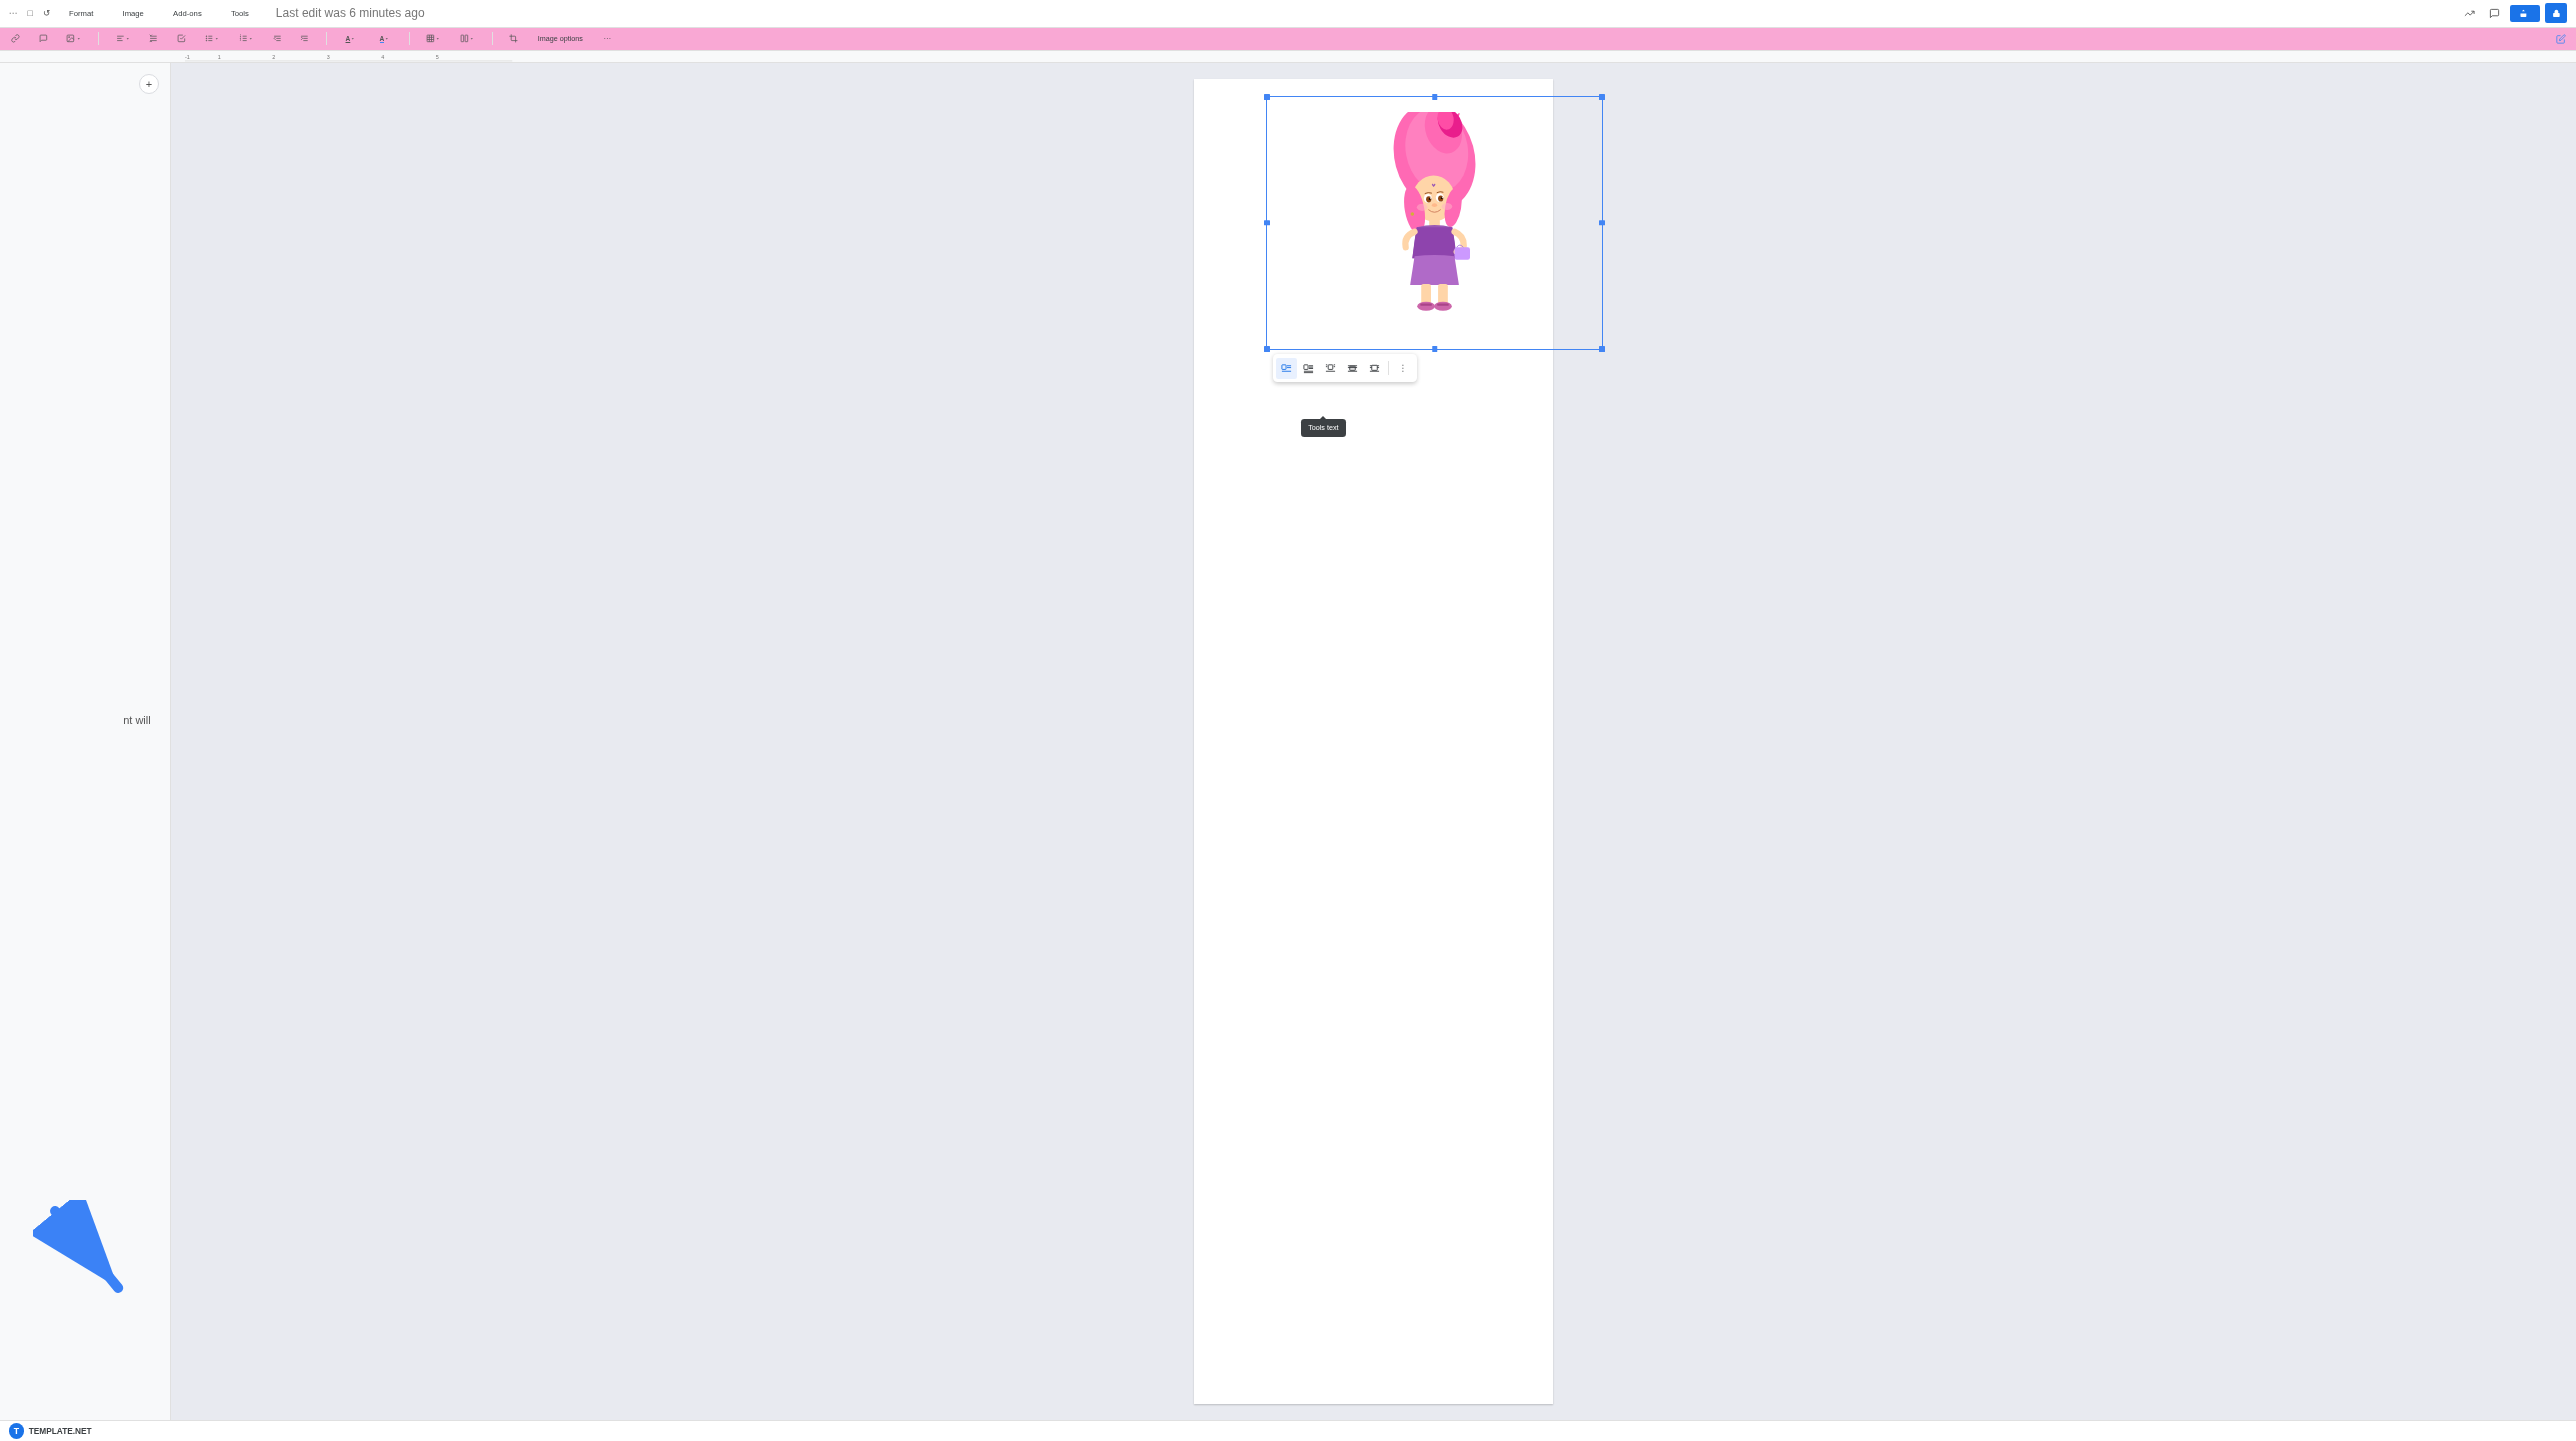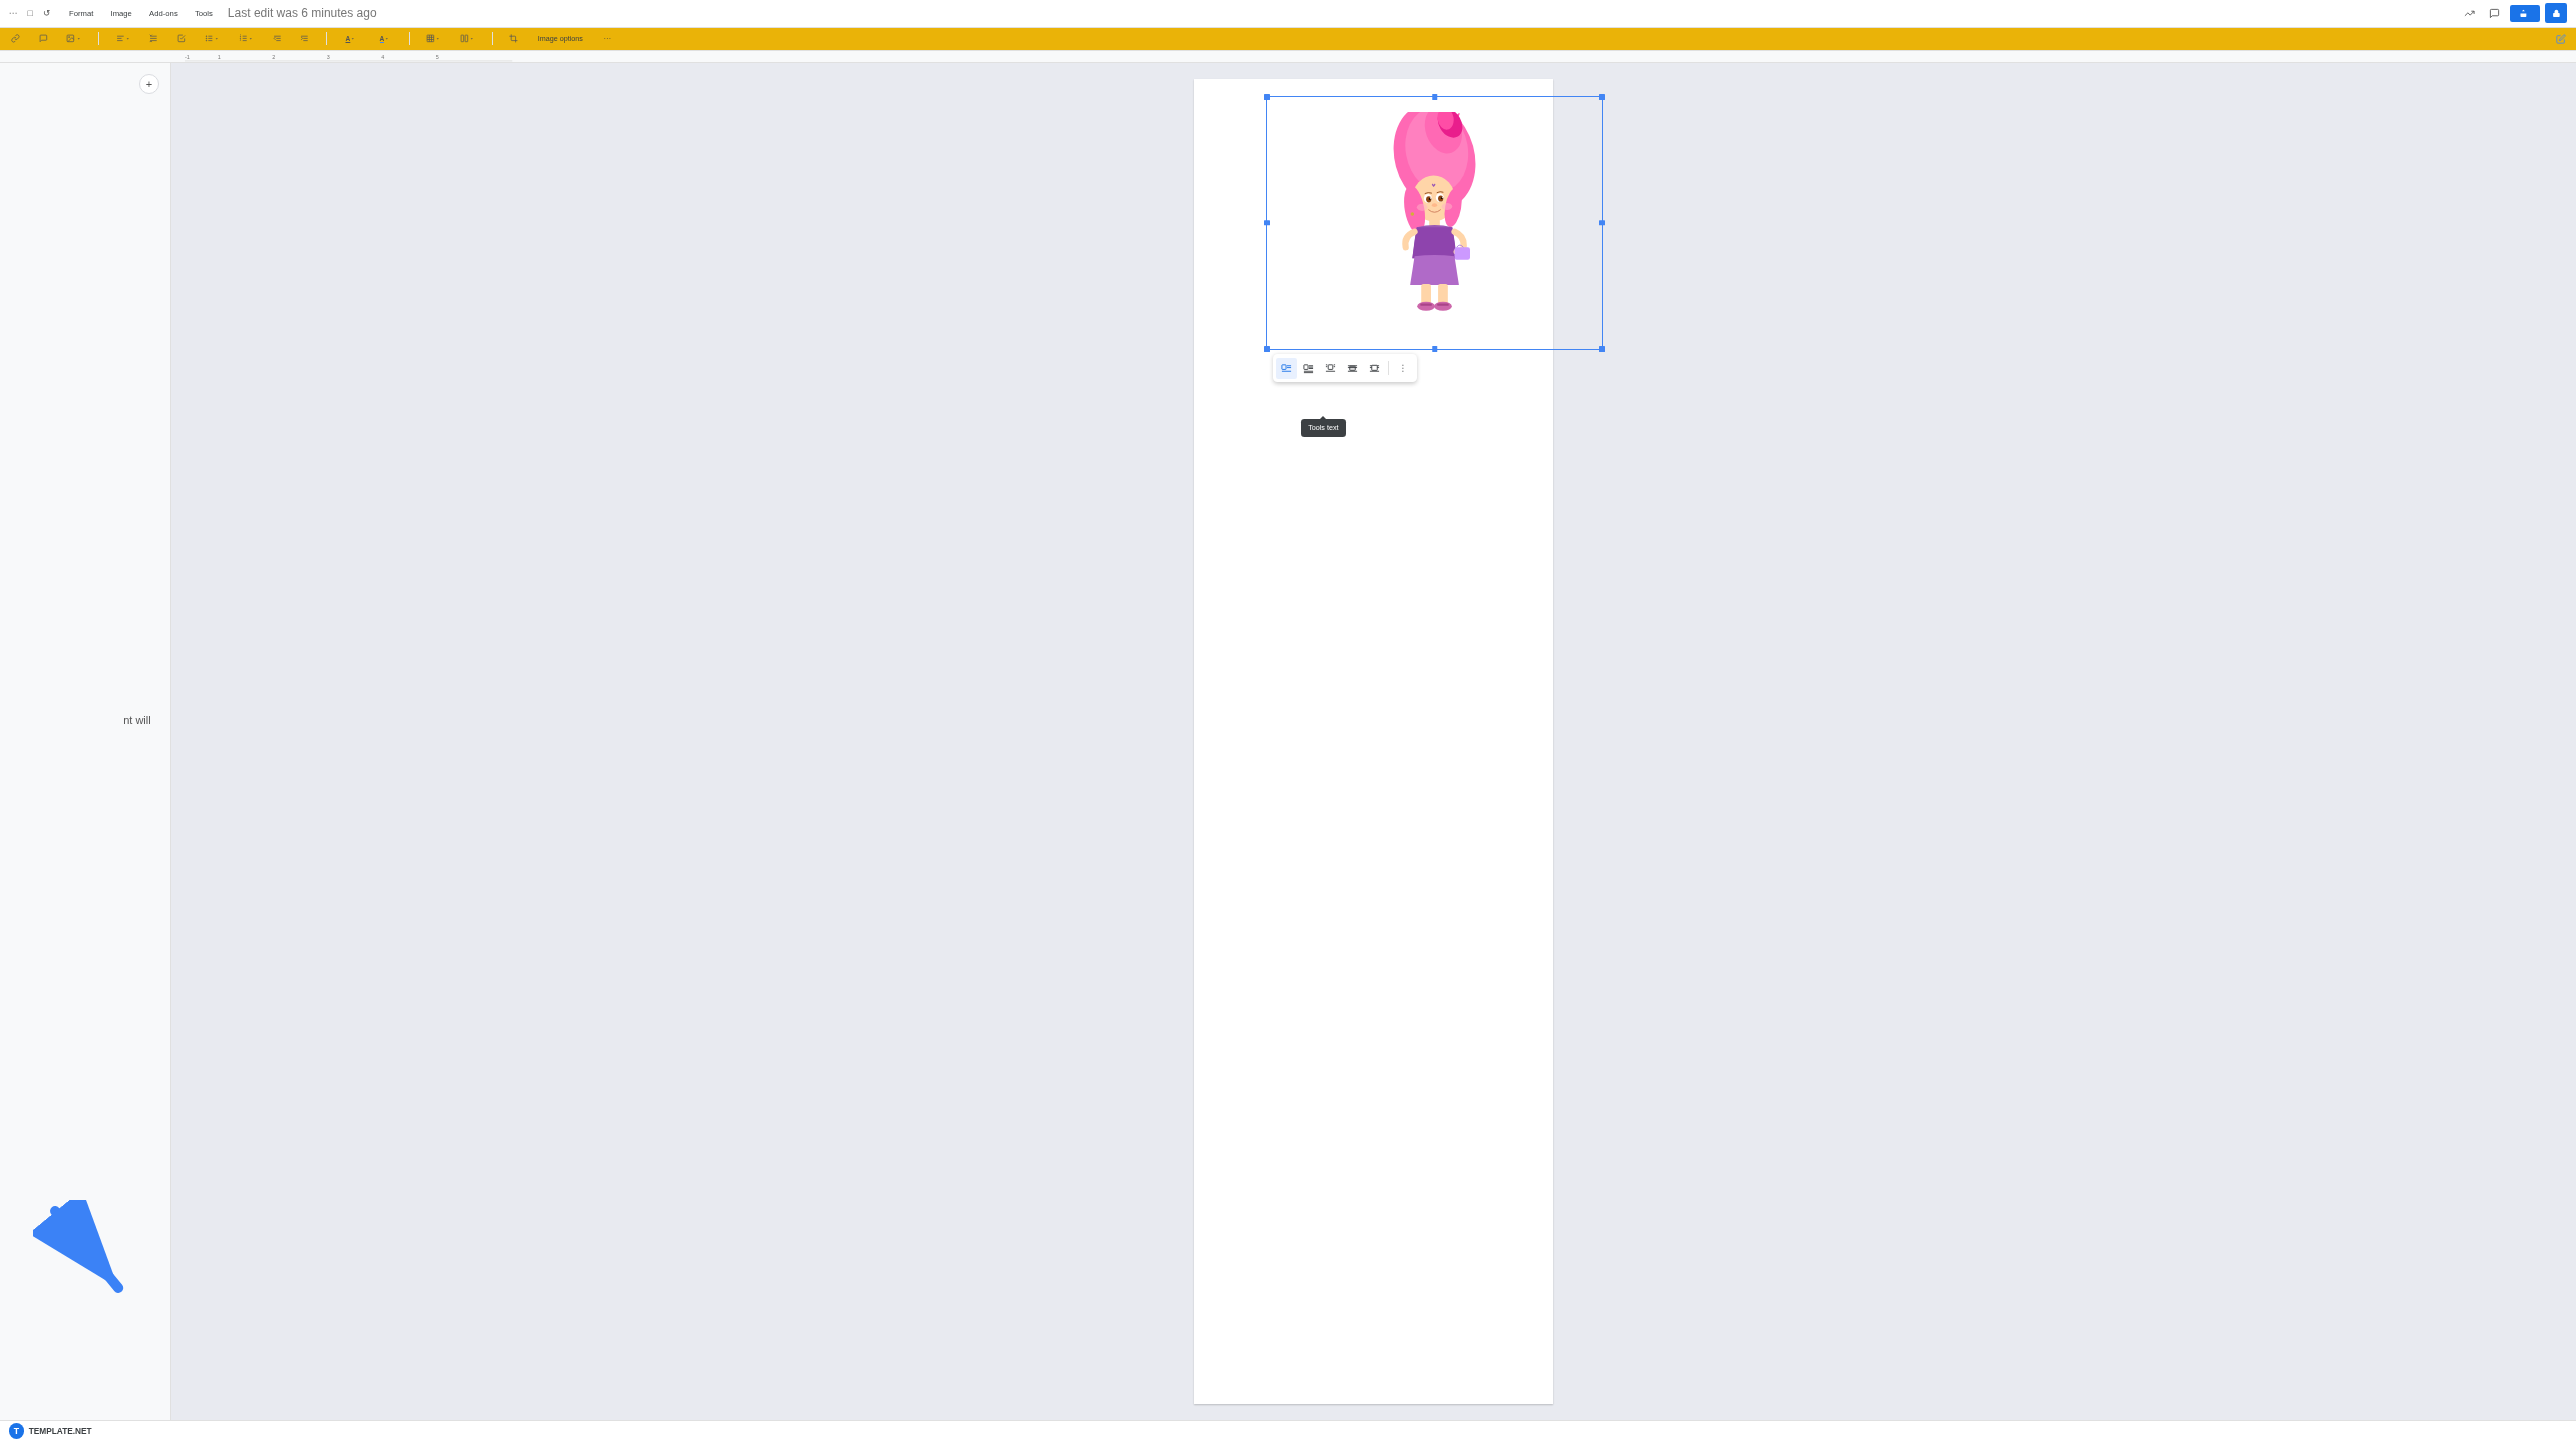--- a/index.html
+++ b/index.html
@@ -40,21 +40,21 @@
       align-items: center;
       gap: 10px;
       margin-right: 11px;
       color: #555;
       font-size: 10px;
     }
 
     .menu-items {
       display: flex;
       align-items: center;
-      gap: 4px;
+      gap: 16px;
     }
 
     .menu-item {
       padding: 3.3px 6.6px;
       font-size: 7.7px;
       color: #3c4043;
       cursor: pointer;
       border-radius: 2.2px;
       font-weight: 400;
     }
@@ -113,21 +113,21 @@
       justify-content: center;
     }
 
     
     .toolbar {
       display: flex;
       align-items: center;
       padding: 2.2px 6.6px;
       gap: 10px;
       border-top: 0.6px solid #e0e0e0;
-      background: #eab308;
+      background: #f9a8d4;
       flex-wrap: wrap;
     }
 
     .toolbar-btn {
       width: 17.7px;
       height: 17.7px;
       border: none;
       background: transparent;
       border-radius: 2.2px;
       display: flex;

